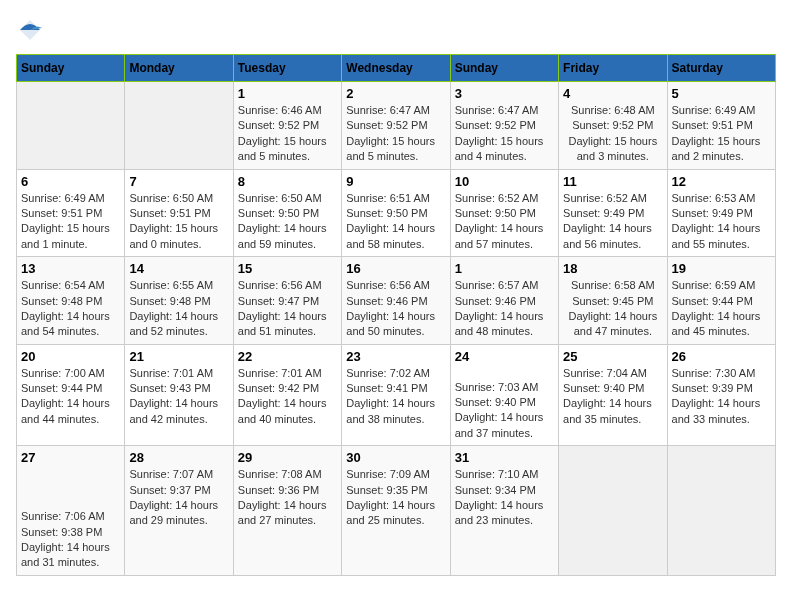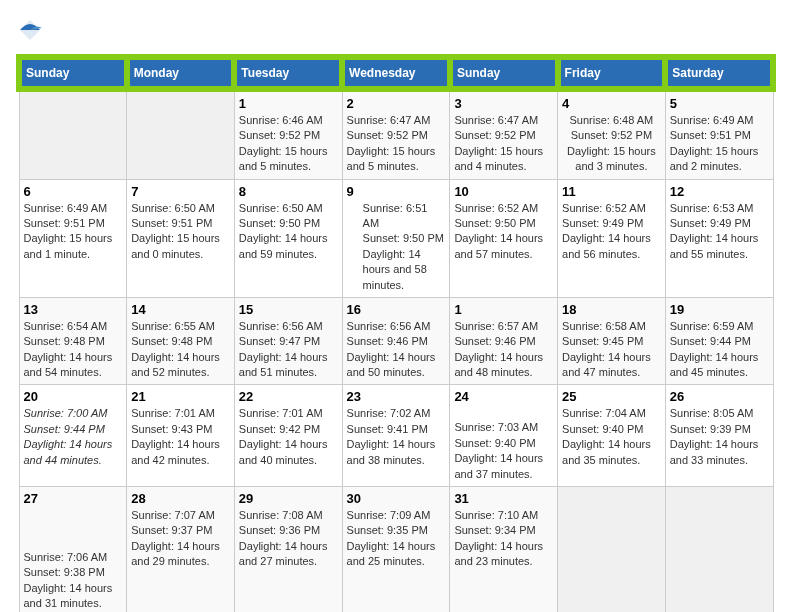--- a/index.html
+++ b/index.html
@@ -46,26 +46,26 @@
       font-size: 14px;
       color: #333;
     }
     table {
       width: 100%;
       border-collapse: collapse;
       font-size: 11px;
     }
     thead tr th {
       background-color: #2a6db5;
-      color: #ffffff;
+      color: #000000;
       padding: 6px 4px;
       text-align: left;
       font-size: 12px;
       font-weight: bold;
-      border: 6px solid #84cc16;
+      border: 1px solid #84cc16;
     }
     tbody tr td {
       border: 1px solid #ccc;
       vertical-align: top;
       padding: 4px;
       width: 108px;
       min-height: 80px;
       background: #fff;
     }
     tbody tr:nth-child(odd) td {
@@ -169,21 +169,21 @@
 Daylight: 15 hours and 0 minutes.</div>
         </td>
         <td>
           <span class="day-num">8</span>
           <div class="day-info" style="white-space: pre-line;">Sunrise: 6:50 AM
 Sunset: 9:50 PM
 Daylight: 14 hours and 59 minutes.</div>
         </td>
         <td>
           <span class="day-num">9</span>
-          <div class="day-info" style="white-space: pre-line; margin-left: 16px;">Sunrise: 6:51 AM
+          <div class="day-info" style="white-space: pre-line;">Sunrise: 6:51 AM
 Sunset: 9:50 PM
 Daylight: 14 hours and 58 minutes.</div>
         </td>
         <td>
           <span class="day-num">10</span>
           <div class="day-info" style="white-space: pre-line;">Sunrise: 6:52 AM
 Sunset: 9:50 PM
 Daylight: 14 hours and 57 minutes.</div>
         </td>
         <td>
@@ -225,35 +225,35 @@
 Daylight: 14 hours and 50 minutes.</div>
         </td>
         <td>
           <span class="day-num">1</span>
           <div class="day-info" style="white-space: pre-line;">Sunrise: 6:57 AM
 Sunset: 9:46 PM
 Daylight: 14 hours and 48 minutes.</div>
         </td>
         <td>
           <span class="day-num">18</span>
-          <div class="day-info" style="white-space: pre-line;">Sunrise: 6:58 AM
+          <div class="day-info" style="white-space: pre-line; text-align: center;">Sunrise: 6:58 AM
 Sunset: 9:45 PM
 Daylight: 14 hours and 47 minutes.</div>
         </td>
         <td>
           <span class="day-num">19</span>
           <div class="day-info" style="white-space: pre-line;">Sunrise: 6:59 AM
 Sunset: 9:44 PM
 Daylight: 14 hours and 45 minutes.</div>
         </td>
       </tr>
       <tr>
         <td>
           <span class="day-num">20</span>
-          <div class="day-info" style="white-space: pre-line; font-style: italic;">Sunrise: 7:00 AM
+          <div class="day-info" style="white-space: pre-line;">Sunrise: 7:00 AM
 Sunset: 9:44 PM
 Daylight: 14 hours and 44 minutes.</div>
         </td>
         <td>
           <span class="day-num">21</span>
           <div class="day-info" style="white-space: pre-line;">Sunrise: 7:01 AM
 Sunset: 9:43 PM
 Daylight: 14 hours and 42 minutes.</div>
         </td>
         <td>
@@ -275,21 +275,21 @@
 Daylight: 14 hours and 37 minutes.</div>
         </td>
         <td>
           <span class="day-num">25</span>
           <div class="day-info" style="white-space: pre-line;">Sunrise: 7:04 AM
 Sunset: 9:40 PM
 Daylight: 14 hours and 35 minutes.</div>
         </td>
         <td>
           <span class="day-num">26</span>
-          <div class="day-info" style="white-space: pre-line;">Sunrise: 8:05 AM
+          <div class="day-info" style="white-space: pre-line;">Sunrise: 7:30 AM
 Sunset: 9:39 PM
 Daylight: 14 hours and 33 minutes.</div>
         </td>
       </tr>
       <tr>
         <td>
           <span class="day-num">27</span>
           <div class="day-info" style="white-space: pre-line; margin-top: 44px;">Sunrise: 7:06 AM
 Sunset: 9:38 PM
 Daylight: 14 hours and 31 minutes.</div>

